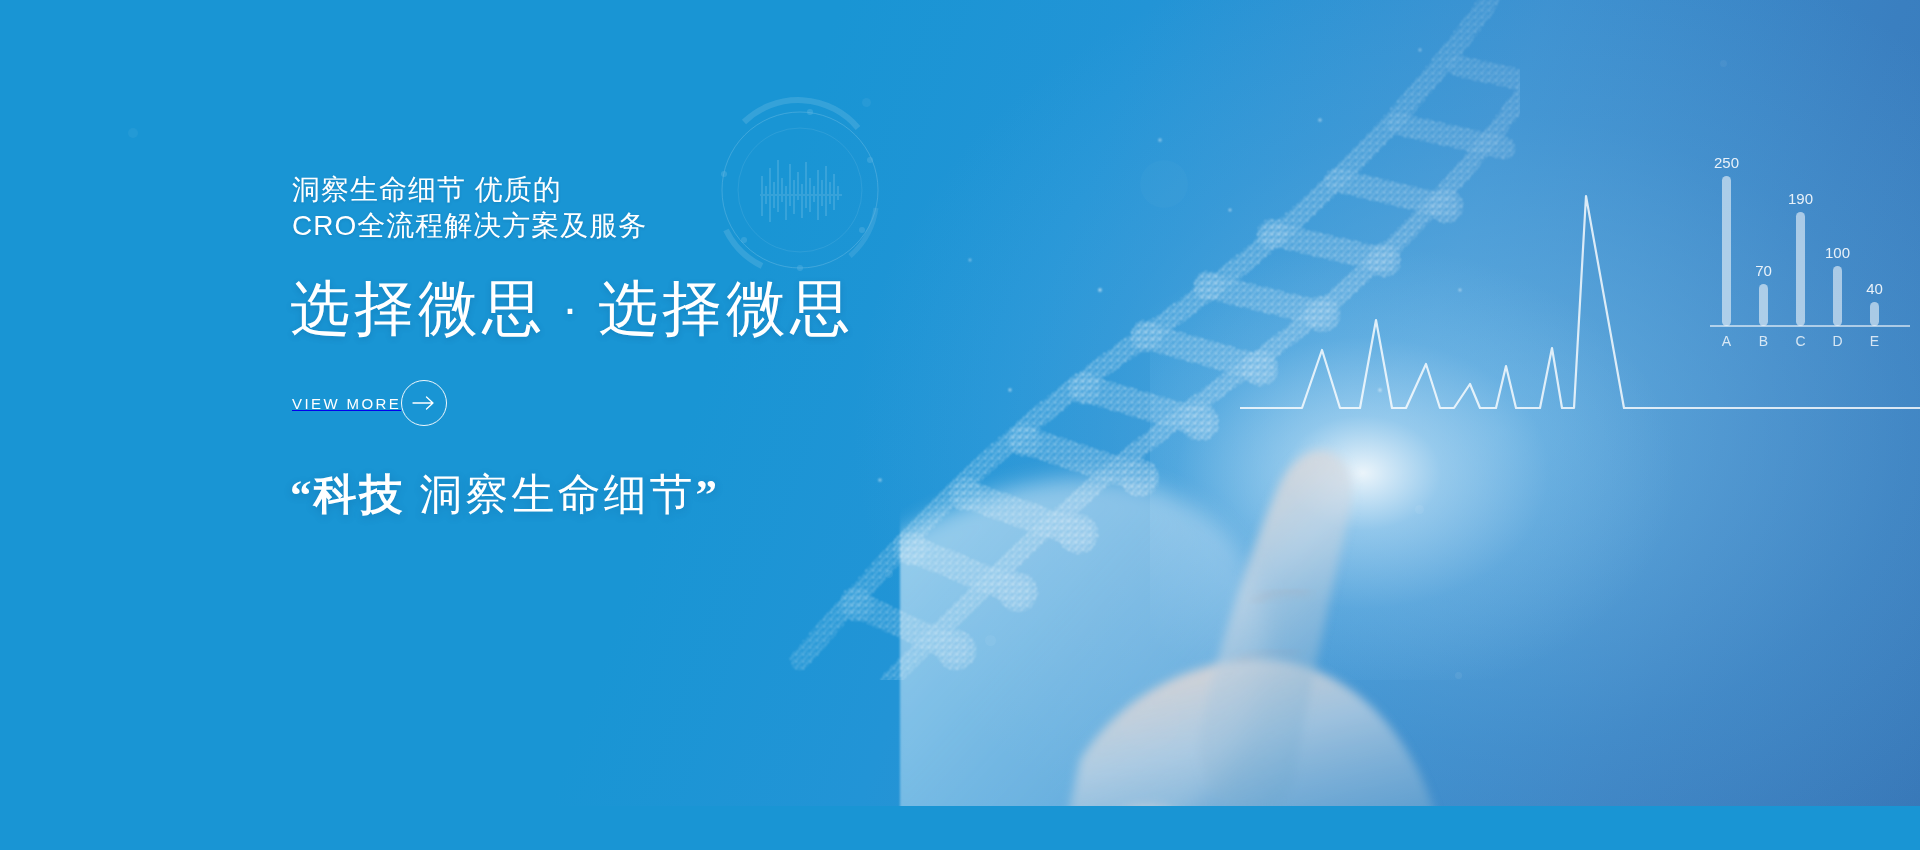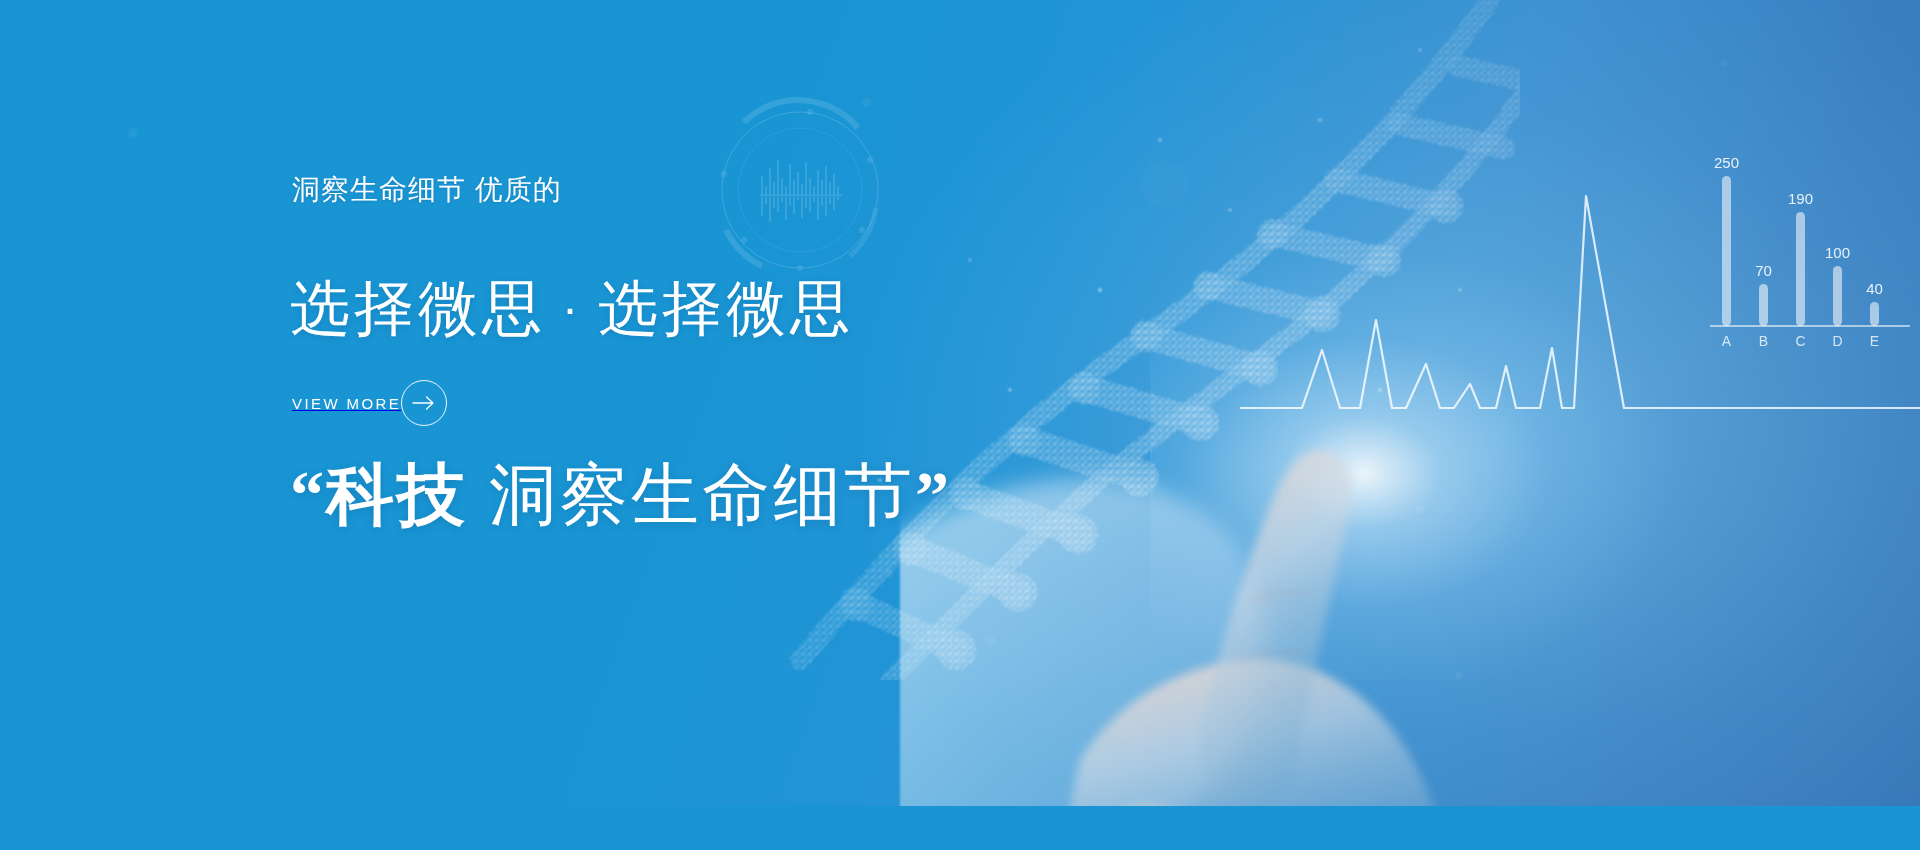--- a/index.html
+++ b/index.html
@@ -86,21 +86,21 @@
   }
   #view-more-circle {
     width:46px; height:46px; border-radius:50%;
     border:1px solid rgba(255,255,255,.92);
     display:flex; align-items:center; justify-content:center;
   }
 
   #quote {
     position:absolute; top:455px; left:0;
     color:#ffffff;
-    font-size:68px;
+    font-size:43px;
     line-height:78px;
     white-space:nowrap;
     letter-spacing:2px;
     text-shadow:0 2px 8px rgba(0,60,110,.22);
   }
   #quote .mark { font-weight:700; font-family:"Liberation Serif","DejaVu Serif",serif; }
   #quote .strong { font-weight:700; letter-spacing:3px; }
   #quote .light  { font-weight:400; letter-spacing:3px; }
 </style>
 </head>
@@ -320,20 +320,21 @@
     <div class="bubble" style="left:985px;  top:635px; width:11px;  height:11px; opacity:.35;"></div>
     <div class="bubble" style="left:1415px; top:505px; width:9px;   height:9px;  opacity:.45;"></div>
     <div class="bubble" style="left:1455px; top:672px; width:7px;   height:7px;  opacity:.40;"></div>
     <div class="bubble" style="left:1720px; top:60px;  width:7px;   height:7px;  opacity:.30;"></div>
     <div class="bubble" style="left:1120px; top:690px; width:60px;  height:60px; opacity:.10;"></div>
   </div>
 
   <div id="content">
 
     <div id="sub-1" class="sub-line">洞察生命细节 优质的</div>
+    <div id="sub-2" class="sub-line">CRO全流程解决方案及服务</div>
 
     <h1 id="headline">
       <span>选择微思</span><span class="sep">·</span><span>选择微思</span>
     </h1>
 
     <a id="view-more" href="#">
       <span id="view-more-label">VIEW MORE</span>
       <span id="view-more-circle">
         <svg width="24" height="14" viewBox="0 0 24 14" aria-hidden="true">
           <path d="M1,7 L21,7 M14.5,1 L21,7 L14.5,13" fill="none" stroke="#ffffff" stroke-width="1.3" stroke-linecap="round" stroke-linejoin="round"></path>

